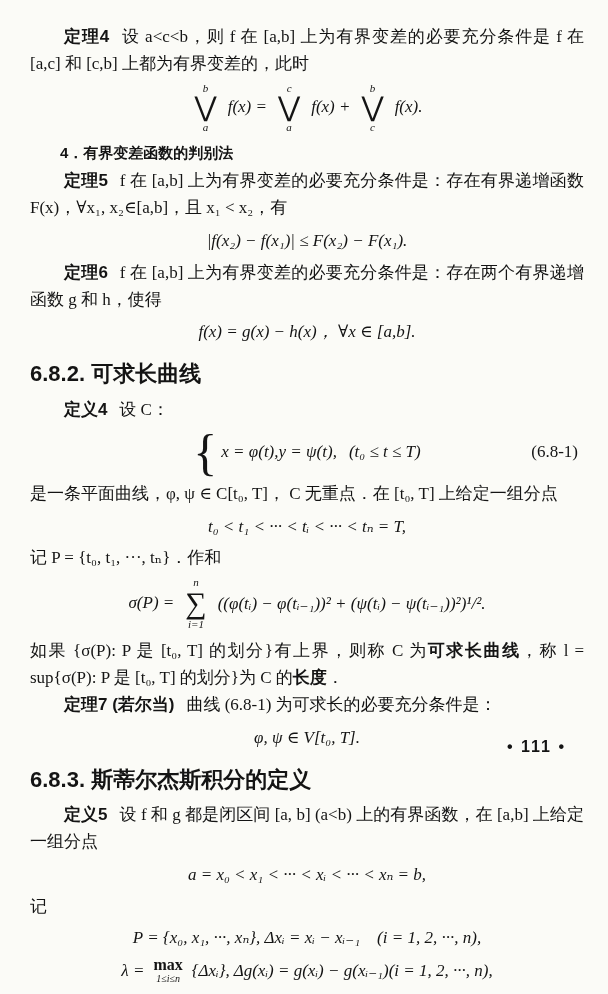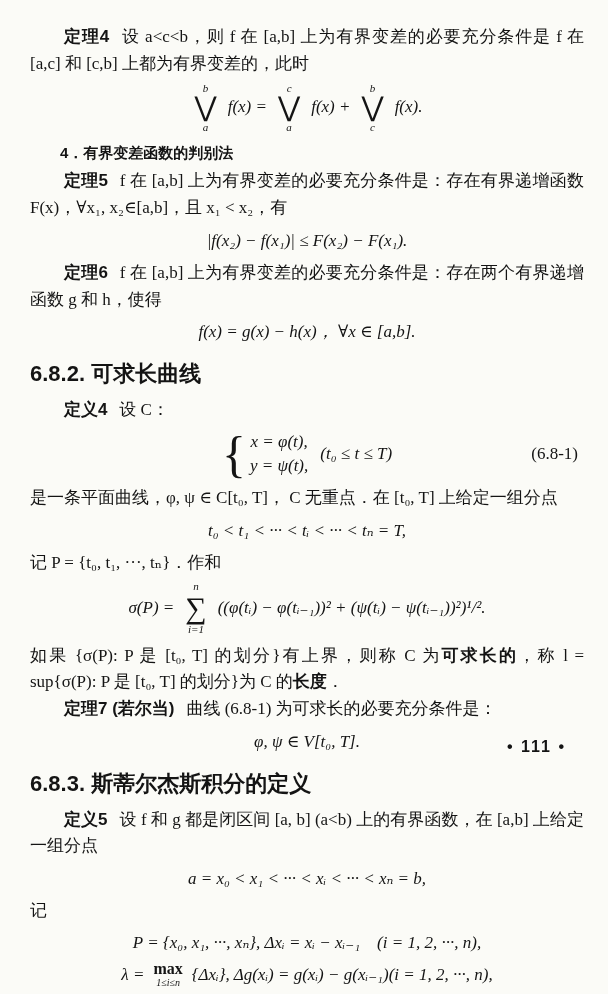--- a/index.html
+++ b/index.html
@@ -24,21 +24,21 @@
   .oprow { display:flex; justify-content:center; align-items:center; font-style:italic; font-size:17px; margin:4px 0 8px; }
   .limop { display:inline-flex; flex-direction:column; align-items:center; line-height:1; margin:0 7px; }
   .limop .lim { font-size:11px; font-style:italic; line-height:1.1; }
   .limop .op  { font-size:27px; font-style:normal; line-height:1.0; }
   .limop .op.sum { font-size:30px; }
   .oprow .expr { margin:0 4px; }
   
   .system-row { position:relative; display:flex; justify-content:center; align-items:center; font-style:italic;
     font-size:17px; margin:6px 0; }
   .brace { font-size:50px; font-weight:400; line-height:0.9; margin-right:4px; font-style:normal; }
-  .sys-eqs { display:flex; flex-direction:column; text-align:center; }
+  .sys-eqs { display:flex; flex-direction:row; text-align:center; }
   .sys-eqs span { line-height:1.45; }
   .sys-cond { margin-left:12px; }
   .eqnum { position:absolute; right:6px; top:50%; transform:translateY(-50%); font-style:normal; }
   .maxop { display:inline-flex; flex-direction:column; align-items:center; line-height:1; margin:0 5px; }
   .maxop .word { font-size:16px; font-style:normal; font-weight:bold; }
   .maxop .sub  { font-size:10px; font-style:italic; margin-top:1px; }
   .standalone { font-size:17px; line-height:1.5; margin:2px 0; }
   .pagenum { position:absolute; right:42px; bottom:28px; font-size:16px; font-weight:bold;
     font-family:"Liberation Sans","DejaVu Sans",sans-serif; letter-spacing:2px; }
 </style>
@@ -99,21 +99,21 @@
   <div class="oprow">
     <span class="expr">σ(P) =</span>
     <span class="limop">
       <span class="lim">n</span>
       <span class="op sum">∑</span>
       <span class="lim">i=1</span>
     </span>
     <span class="expr">((φ(tᵢ) − φ(tᵢ₋₁))² + (ψ(tᵢ) − ψ(tᵢ₋₁))²)¹/².</span>
   </div>
 
-  <p class="para"><span>如果 {σ(P): P 是 [t₀, T] 的划分}有上界，则称 C 为</span><span class="emph">可求长的</span><span>，称 l = sup{σ(P): P 是 [t₀, T] 的划分}为 C 的</span><span class="emph">长度</span><span>．</span></p>
+  <p class="para"><span>如果 {σ(P): P 是 [t₀, T] 的划分}有上界，则称 C 为</span><span class="emph">可求长曲线</span><span>，称 l = sup{σ(P): P 是 [t₀, T] 的划分}为 C 的</span><span class="emph">长度</span><span>．</span></p>
 
   <p class="para indent"><span class="thm-label">定理7 (若尔当)</span><span>曲线 (6.8-1) 为可求长的必要充分条件是：</span></p>
   <div class="disp">φ, ψ ∈ V[t₀, T].</div>
 
   <div class="sec-heading">6.8.3. 斯蒂尔杰斯积分的定义</div>
 
   <p class="para indent"><span class="thm-label">定义5</span><span>设 f 和 g 都是闭区间 [a, b] (a&lt;b) 上的有界函数，在 [a,b] 上给定一组分点</span></p>
   <div class="disp">a = x₀ &lt; x₁ &lt; ··· &lt; xᵢ &lt; ··· &lt; xₙ = b,</div>
 
   <p class="para standalone">记</p>

